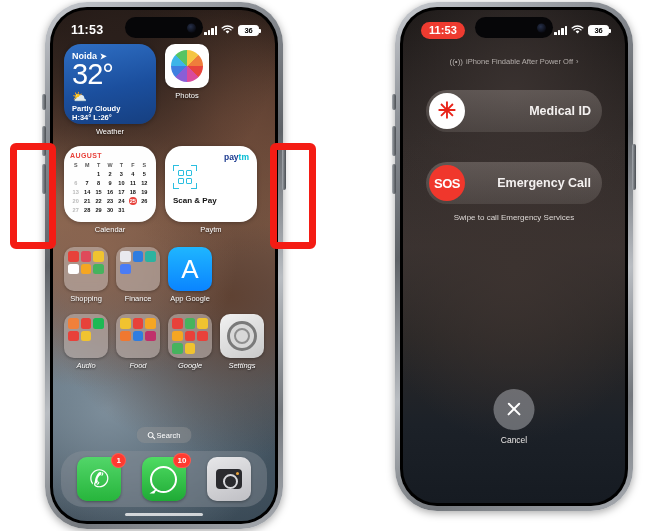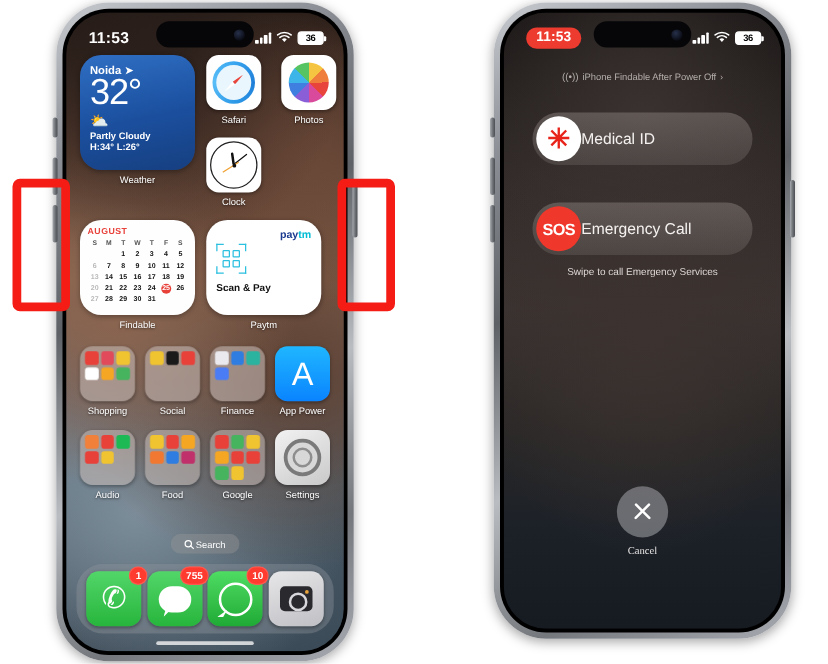--- a/index.html
+++ b/index.html
@@ -100,21 +100,21 @@
   .batt::after {
     content:''; position:absolute; right:-3px; top:3px;
     width:1.6px; height:4px; background:#fff; border-radius:0 1px 1px 0;
   }
 
   
   .home { position: absolute; inset: 0; z-index: 3; padding: 34px 11px 0; }
   .row-top { display: flex; gap: 9px; }
 
   .w-weather {
-    width: 92px; height: 92px; border-radius: 17px;
+    width: 92px; height: 80px; border-radius: 17px;
     background: linear-gradient(168deg,#2f6fc4 0%, #1b4f9e 55%, #163f80 100%);
     padding: 7px 8px; color: #fff; position: relative;
     box-shadow: 0 1px 4px rgba(0,0,0,.3);
   }
   .ww-city { font-size: 9px; font-weight: bold; display:flex; align-items:center; gap:3px; }
   .ww-arrow { font-size: 8px; transform: rotate(-1deg); }
   .ww-temp { font-size: 29px; font-weight: 300; line-height: 1.05; margin-top: -2px; letter-spacing: -1px; }
   .ww-icon { font-size: 12px; line-height: 1; margin-top: 2px; }
   .ww-cond { font-size: 7.5px; font-weight: bold; margin-top: 1px; }
   .ww-hl { font-size: 7.5px; font-weight: bold; }
@@ -199,21 +199,21 @@
   .folders { display:grid; grid-template-columns:repeat(4,44px); justify-content:space-between; margin-top: 13px; }
   .folder-icon {
     width:44px;height:44px;border-radius:10px;
     background: rgba(200,190,185,.55);
     backdrop-filter: blur(4px);
     display:grid;grid-template-columns:repeat(3,1fr);grid-template-rows:repeat(3,1fr);
     gap:2px;padding:4px;
     box-shadow: 0 1px 3px rgba(0,0,0,.3);
   }
   .folder-icon i { border-radius:2.5px; display:block; }
-  .row-folders2 { margin-top: 11px; }
+  .row-folders2 { margin-top: 11px; font-style: italic; }
 
   
   .ic-appstore{background:linear-gradient(180deg,#1fb6ff,#0a84ff);display:flex;align-items:center;justify-content:center;}
   .astore{color:#fff;font-size:26px;font-weight:300;line-height:1;}
   
   .ic-settings{background:linear-gradient(150deg,#f2f2f2,#c9c9c9);display:flex;align-items:center;justify-content:center;}
   .gear{width:30px;height:30px;border-radius:50%;border:3px solid #7a7a7a;position:relative;background:#d8d8d8;}
   .gear::before{content:'';position:absolute;inset:4px;border-radius:50%;border:2.5px solid #8e8e8e;}
   .gear::after{content:'';position:absolute;left:50%;top:-3px;width:3px;height:36px;margin-left:-1.5px;background:
      repeating-linear-gradient(#6f6f6f 0 3px, transparent 3px 6px);opacity:.0;}
@@ -305,24 +305,24 @@
     background: linear-gradient(180deg, rgba(145,136,132,.45), rgba(104,97,94,.42));
     display:flex; align-items:center; padding: 3px; position:relative;
   }
   .btn-row.second { margin-top: 30px; }
   .knob-white { width:36px;height:36px;border-radius:50%;background:#fff;
      display:flex;align-items:center;justify-content:center;flex:0 0 auto; }
   .knob-red { width:36px;height:36px;border-radius:50%;background:#f0372c;
      display:flex;align-items:center;justify-content:center;flex:0 0 auto;
      color:#fff;font-size:13px;font-weight:bold;letter-spacing:-.5px; }
   .medical-star { color:#e8241a; font-size:22px; line-height:1; font-weight:bold; }
-  .btn-text { flex:1; text-align:left; color:#f4f1f0; font-size:12.5px; margin-right:8px; }
+  .btn-text { flex:1; text-align:right; color:#f4f1f0; font-size:12.5px; margin-right:8px;font-weight:bold; }
   .swipe-note { text-align:center; color:#ddd8d6; font-size:8px; margin-top: 9px; }
 
-  .cancel-wrap { position:absolute; left:50%; transform:translateX(-50%); bottom: 58px; text-align:center;font-family:Liberation Serif, serif; }
+  .cancel-wrap { position:absolute; left:50%; transform:translateX(-50%); bottom: 58px; text-align:center; }
   .cancel-btn {
     width:41px;height:41px;border-radius:50%;
     background: rgba(150,152,156,.62);
     display:flex;align-items:center;justify-content:center;margin:0 auto;
   }
   .x-mark { position:relative; width:17px; height:17px; }
   .x-mark::before,.x-mark::after{content:'';position:absolute;left:0;top:7.3px;width:17px;height:2.4px;background:#fff;border-radius:2px;}
   .x-mark::before{transform:rotate(45deg);} .x-mark::after{transform:rotate(-45deg);}
   .cancel-label { color:#e9e6e4; font-size:8.5px; margin-top:5px; }
 
@@ -384,47 +384,28 @@
               <div class="ww-temp">32°</div>
               <div class="ww-icon">⛅</div>
               <div class="ww-cond">Partly Cloudy</div>
               <div class="ww-hl">H:34° L:26°</div>
             </div>
             <div class="w-label">Weather</div>
           </div>
 
           <div class="icon-grid-2">
 
-            <div class="app">
-              <div class="app-icon ic-safari">
-                <div class="safari-dial">
-                    <div class="safari-needle"></div>
-                  </div>
-              </div>
-              <div class="app-name">Safari</div>
-            </div>
 
             <div class="app">
               <div class="app-icon ic-photos">
                 <div class="pinwheel"></div>
               </div>
               <div class="app-name">Photos</div>
             </div>
 
-            <div class="app">
-              <div class="app-icon ic-clock">
-                <div class="clockface">
-                  <div class="ch"></div>
-                    <div class="cm"></div>
-                    <div class="cs"></div>
-                    <div class="cdot"></div>
-                </div>
-              </div>
-              <div class="app-name">Clock</div>
-            </div>
           </div>
         </div>
 
         <div class="row-mid">
           <div>
             <div class="w-cal">
               <div class="cal-month">AUGUST</div>
               <div class="cal-grid" id="calGrid">
                   <span class="dow">S</span>
                   <span class="dow">M</span>
@@ -463,21 +444,21 @@
                   <span>26</span>
                   <span class="dim">27</span>
                   <span>28</span>
                   <span>29</span>
                   <span>30</span>
                   <span>31</span>
                   <span></span>
                   <span></span>
                 </div>
             </div>
-            <div class="w-label">Findable</div>
+            <div class="w-label">Calendar</div>
           </div>
 
           <div>
             <div class="w-paytm">
               <div class="paytm-logo"><span class="a">pay</span><span class="b">tm</span></div>
               <div class="qr-wrap">
                 <span class="brk b1"></span>
                   <span class="brk b2"></span>
                   <span class="brk b3"></span>
                   <span class="brk b4"></span>
@@ -504,51 +485,37 @@
                 <i style="background:#f5a623"></i>
                 <i style="background:#46b35e"></i>
               <i style="background:transparent"></i>
                 <i style="background:transparent"></i>
                 <i style="background:transparent"></i>
             </div>
             <div class="app-name">Shopping</div>
           </div>
           <div class="app">
             <div class="folder-icon">
-              <i style="background:#f0c330"></i>
-                <i style="background:#1a1a1a"></i>
-                <i style="background:#e8413a"></i>
-              <i style="background:transparent"></i>
-                <i style="background:transparent"></i>
-                <i style="background:transparent"></i>
-              <i style="background:transparent"></i>
-                <i style="background:transparent"></i>
-                <i style="background:transparent"></i>
-            </div>
-            <div class="app-name">Social</div>
-          </div>
-          <div class="app">
-            <div class="folder-icon">
               <i style="background:#e9e9ee"></i>
                 <i style="background:#2f7de0"></i>
                 <i style="background:#2bb3a0"></i>
               <i style="background:#4a7cf5"></i>
                 <i style="background:transparent"></i>
                 <i style="background:transparent"></i>
               <i style="background:transparent"></i>
                 <i style="background:transparent"></i>
                 <i style="background:transparent"></i>
             </div>
             <div class="app-name">Finance</div>
           </div>
           <div class="app">
             <div class="app-icon ic-appstore">
                 <span class="astore">A</span>
               </div>
-            <div class="app-name">App Power</div>
+            <div class="app-name">App Google</div>
           </div>
         </div>
 
         <div class="folders row-folders2">
           <div class="app">
             <div class="folder-icon">
               <i style="background:#f0803a"></i>
                 <i style="background:#e8413a"></i>
                 <i style="background:#1db954"></i>
               <i style="background:#e8413a"></i>
@@ -603,26 +570,20 @@
       </div>
 
       <div class="dock">
         <div class="app-wrap">
           <div class="app-icon ic-phone">
               <span class="glyph">✆</span>
             </div>
           <div class="badge">1</div>
         </div>
         <div class="app-wrap">
-          <div class="app-icon ic-msg">
-              <span class="bubble"></span>
-            </div>
-          <div class="badge">755</div>
-        </div>
-        <div class="app-wrap">
           <div class="app-icon ic-wa">
               <span class="wa"></span>
             </div>
           <div class="badge">10</div>
         </div>
         <div class="app-wrap">
           <div class="app-icon ic-cam">
               <span class="camera"></span>
             </div>
         </div>

